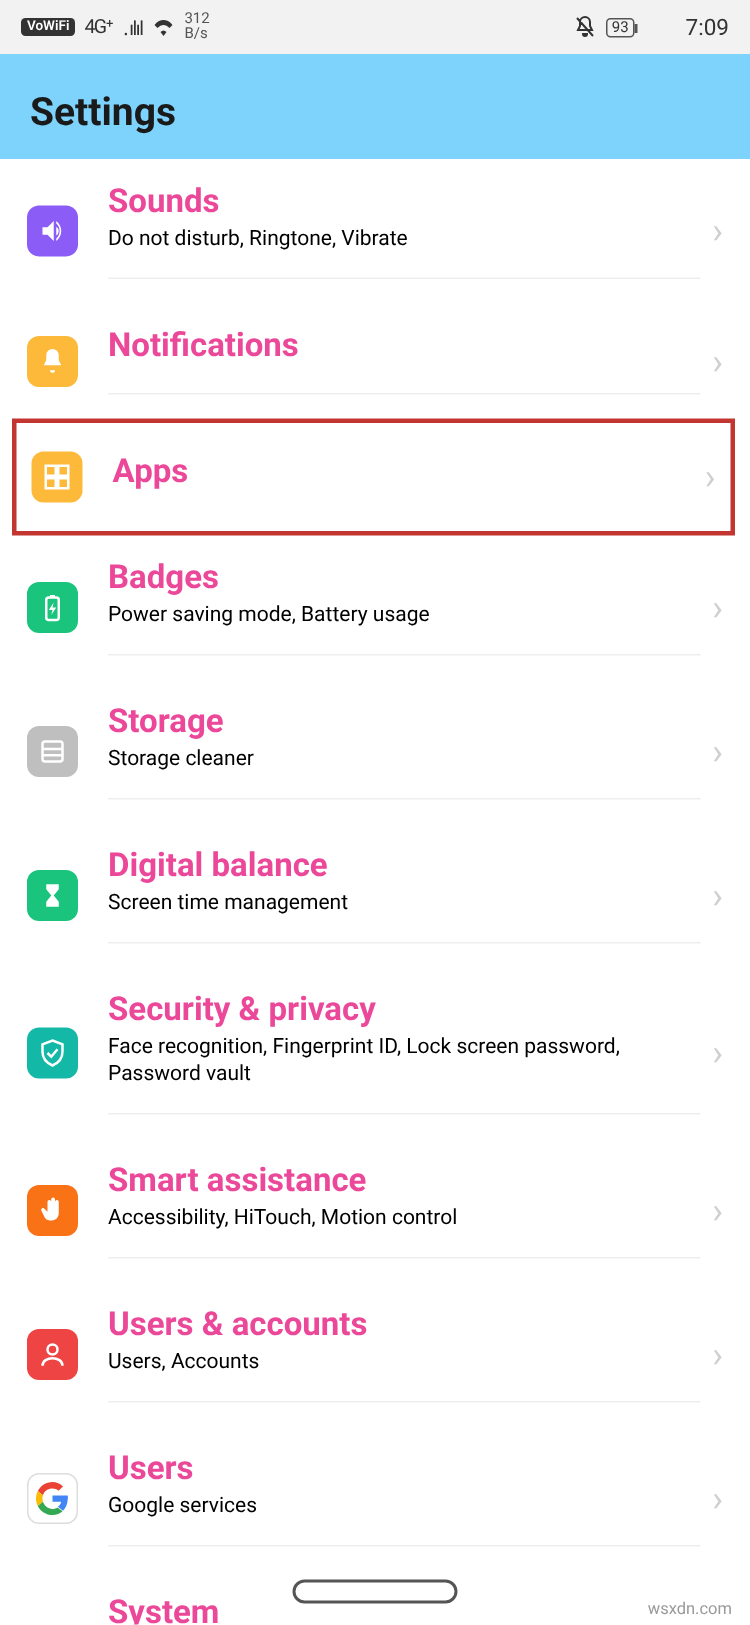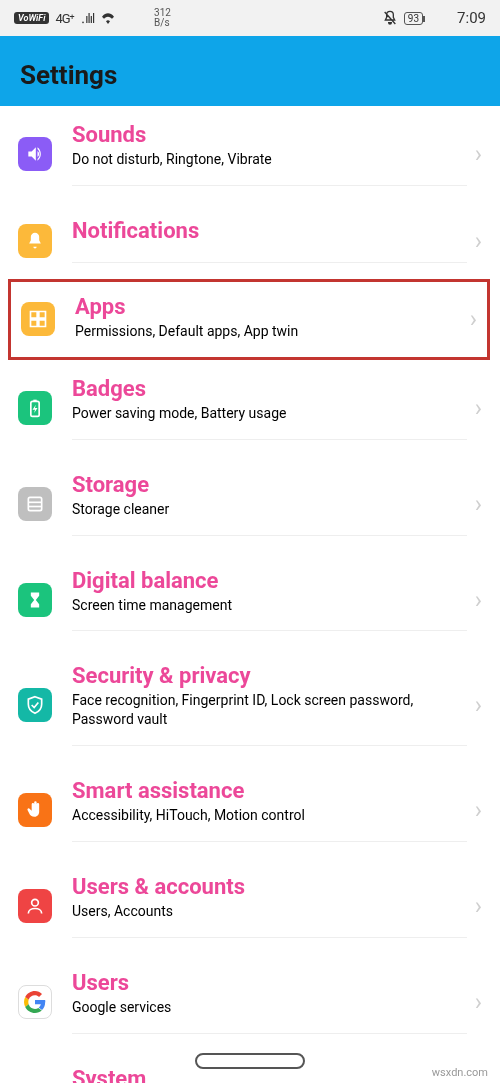--- a/index.html
+++ b/index.html
@@ -17,31 +17,31 @@
     display: flex;
     align-items: center;
     justify-content: space-between;
     padding: 0 14px;
     font-size: 12px;
     color: #333;
   }
   .status-left, .status-right { display: flex; align-items: center; gap: 6px; }
   .vowifi-badge {
     background: #333; color: #fff; font-size: 9px; font-weight: 600;
-    padding: 1px 4px; border-radius: 3px; font-style: italic;
+    padding: 1px 4px; border-radius: 3px;
   }
   .signal { font-size: 13px; letter-spacing: -1px; }
   .wifi { font-size: 14px; }
-  .speed { display:flex; flex-direction:column; line-height:1; font-size:10px; color:#555;margin-left:32px;}
+  .speed { display:flex; flex-direction:column; line-height:1; font-size:10px; color:#555;}
   .battery-box {
     border:1.5px solid #555; border-radius:3px; padding:0 3px; font-size:10px; position:relative;
   }
   .battery-box::after{content:""; position:absolute; right:-3px; top:3px; width:2px; height:6px; background:#555;}
   .header {
-    background:#0ea5e9;
+    background:#7dd3fc;
     padding: 24px 20px 16px 20px;
   }
   .header h1 { font-size: 26px; font-weight: 700; color:#1a1a1a; }
   .list { padding: 0 0 0 0; }
   .row {
     display:flex;
     align-items:center;
     padding: 16px 18px 16px 18px;
     min-height: 78px;
     position:relative;
@@ -149,21 +149,20 @@
   </div>
 
   <div class="row highlight">
     <div class="icon-box bg-yellow">
       <svg width="20" height="20" viewBox="0 0 24 24">
           <path d="M3 3h8v8H3V3zm10 0h8v8h-8V3zM3 13h8v8H3v-8zm10 0h8v8h-8v-8z" fill="none" stroke="#fff" stroke-width="2"></path>
         </svg>
     </div>
     <div class="text-col">
       <div class="title">Apps</div>
-      <div class="subtitle">Permissions, Default apps, App twin</div>
     </div>
     <span class="chevron">›</span>
   </div>
 
   <div class="row">
     <div class="icon-box bg-green">
       <svg width="20" height="20" viewBox="0 0 24 24">
           <rect x="7" y="4" width="10" height="18" rx="2" fill="none" stroke="#fff" stroke-width="2"></rect>
           <rect x="10" y="2" width="4" height="2" fill="#fff"></rect>
           <path d="M13 8l-4 6h3l-1 4 4-6h-3l1-4z" fill="#fff"></path>

